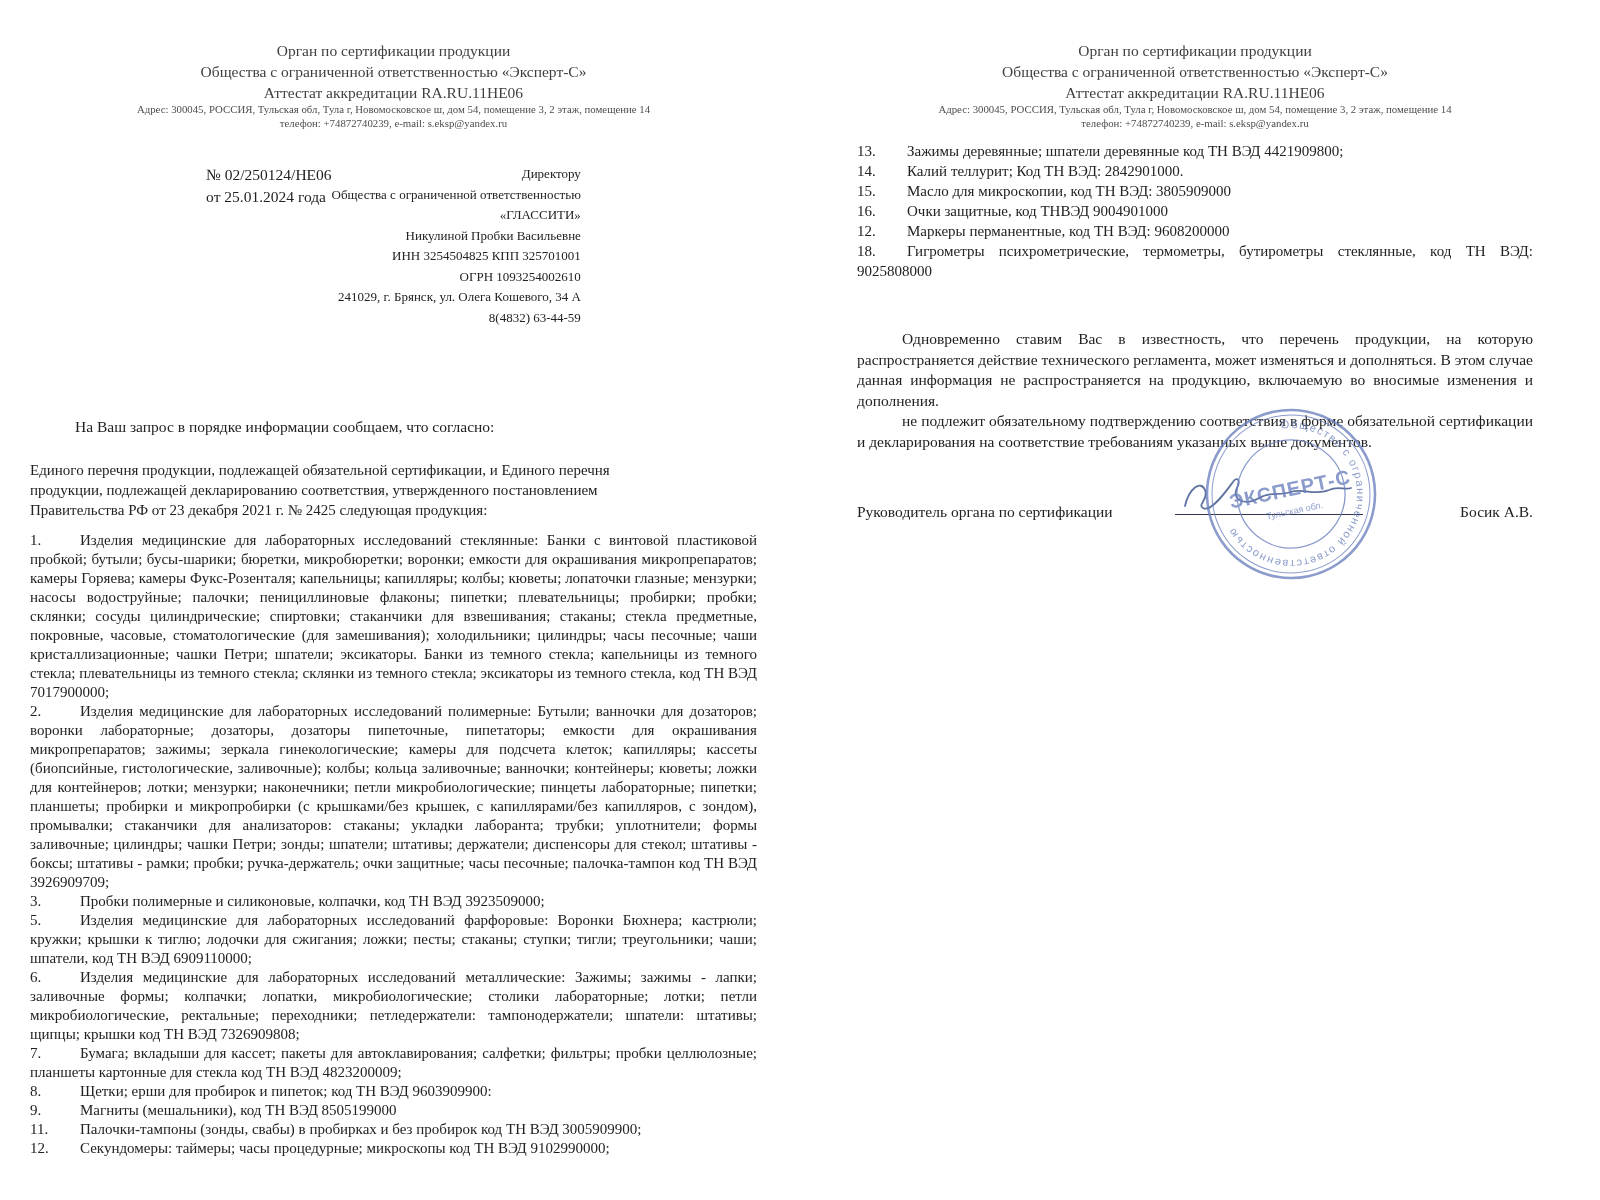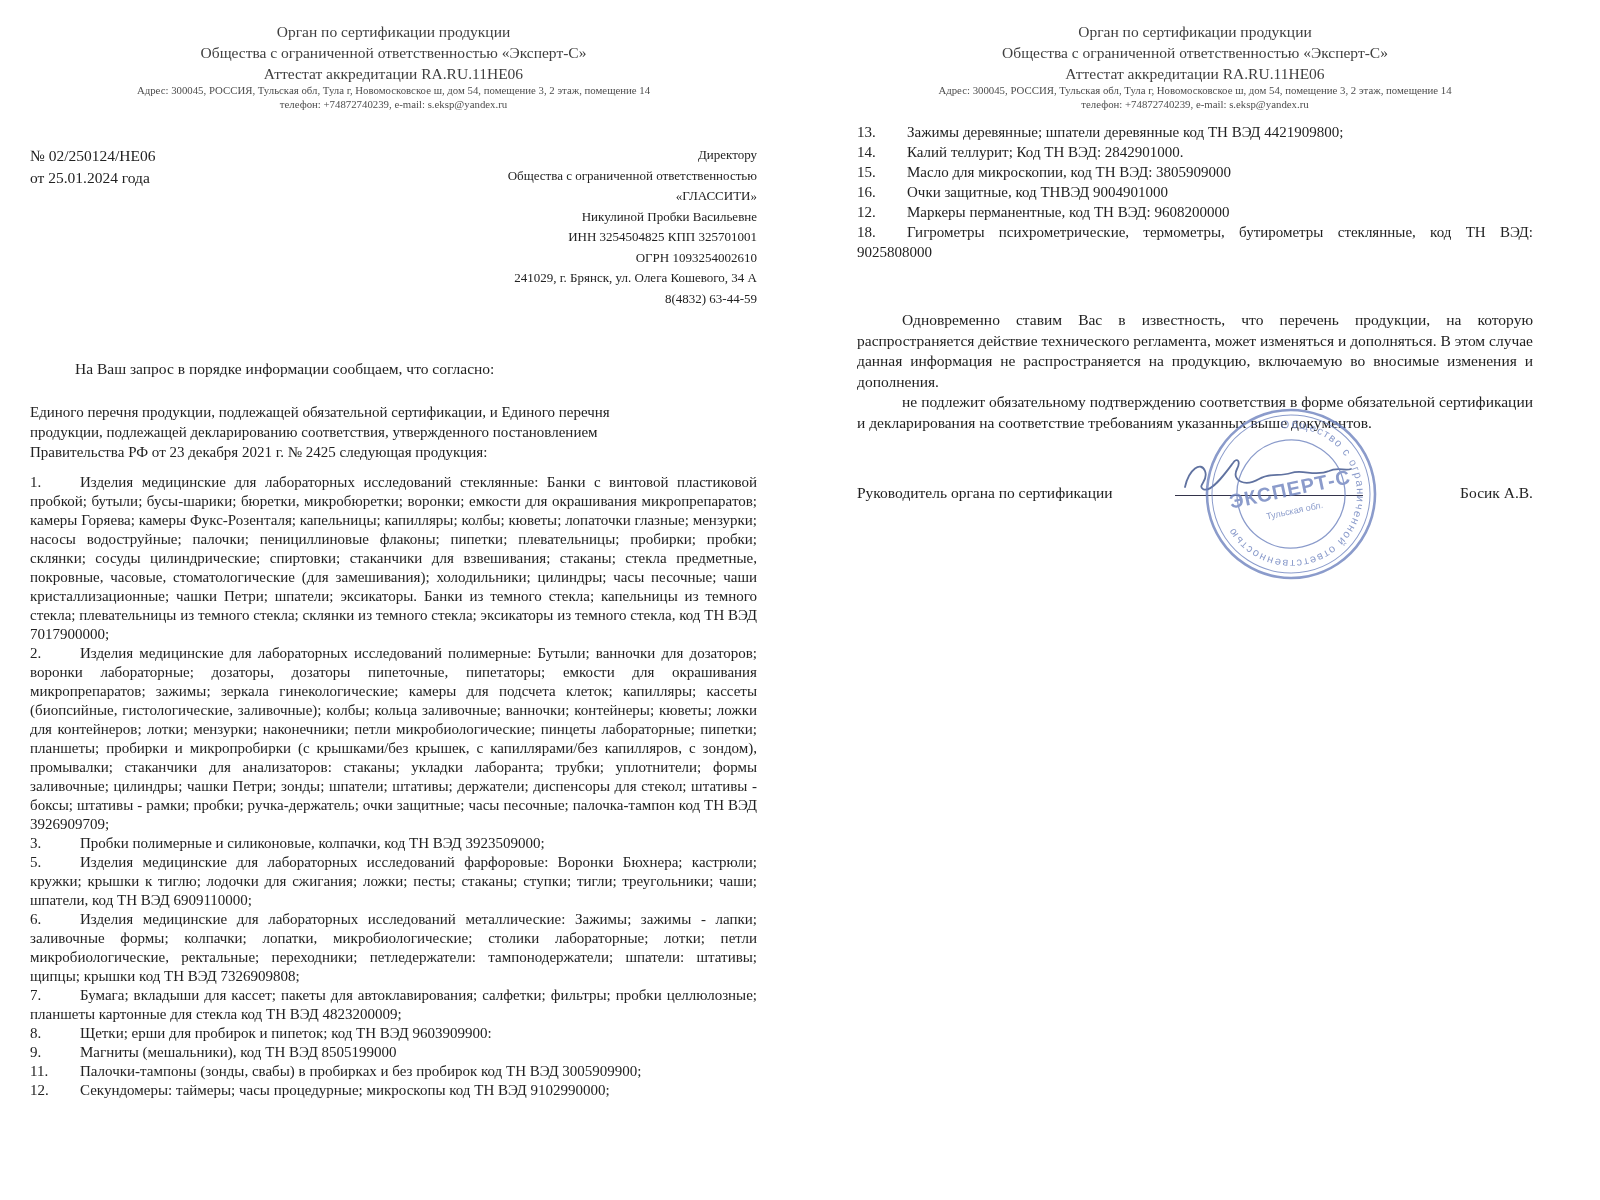--- a/index.html
+++ b/index.html
@@ -3,29 +3,29 @@
 <meta charset="utf-8">
 <style>
   * { margin:0; padding:0; box-sizing:border-box; }
   html,body { width:1600px; height:1200px; background:#ffffff; overflow:hidden; }
   body { font-family:"Liberation Serif","DejaVu Serif",serif; color:#222222; position:relative; }
 
   .page { position:absolute; top:0; }
   .page-1 { left:30px;  width:727px; }
   .page-2 { left:857px; width:676px; }
 
-  .org-header { text-align:center; padding-top:21px; color:#3f3f3f; }
+  .org-header { text-align:center; padding-top:40px; color:#3f3f3f; }
   .oh-main { font-size:15.5px; line-height:21px; }
   .oh-sub  { font-size:10.8px; line-height:13.5px; color:#4d4d4d; }
 
-  .ref-row { display:flex; justify-content:space-between; margin-top:34px; }
+  .ref-row { display:flex; justify-content:center; margin-top:34px; }
   .ref { font-size:15.5px; line-height:22px; }
   .addressee { text-align:right; font-size:13px; line-height:20.5px; }
 
-  .intro { margin-top:49px; font-size:15.5px; text-indent:45px; line-height:21px; }
+  .intro { margin-top:88px; font-size:15.5px; text-indent:45px; line-height:21px; }
   .lead  { margin-top:23px; font-size:15px; line-height:20px; }
 
   .items { margin-top:11px; }
   .item  { font-size:15px; line-height:19px; text-align:justify; }
   .inum  { display:inline-block; width:50px; }
 
   .items-2 { }
   .items-2 .item { line-height:20px; }
 
   .para-block { margin-top:48px; }

